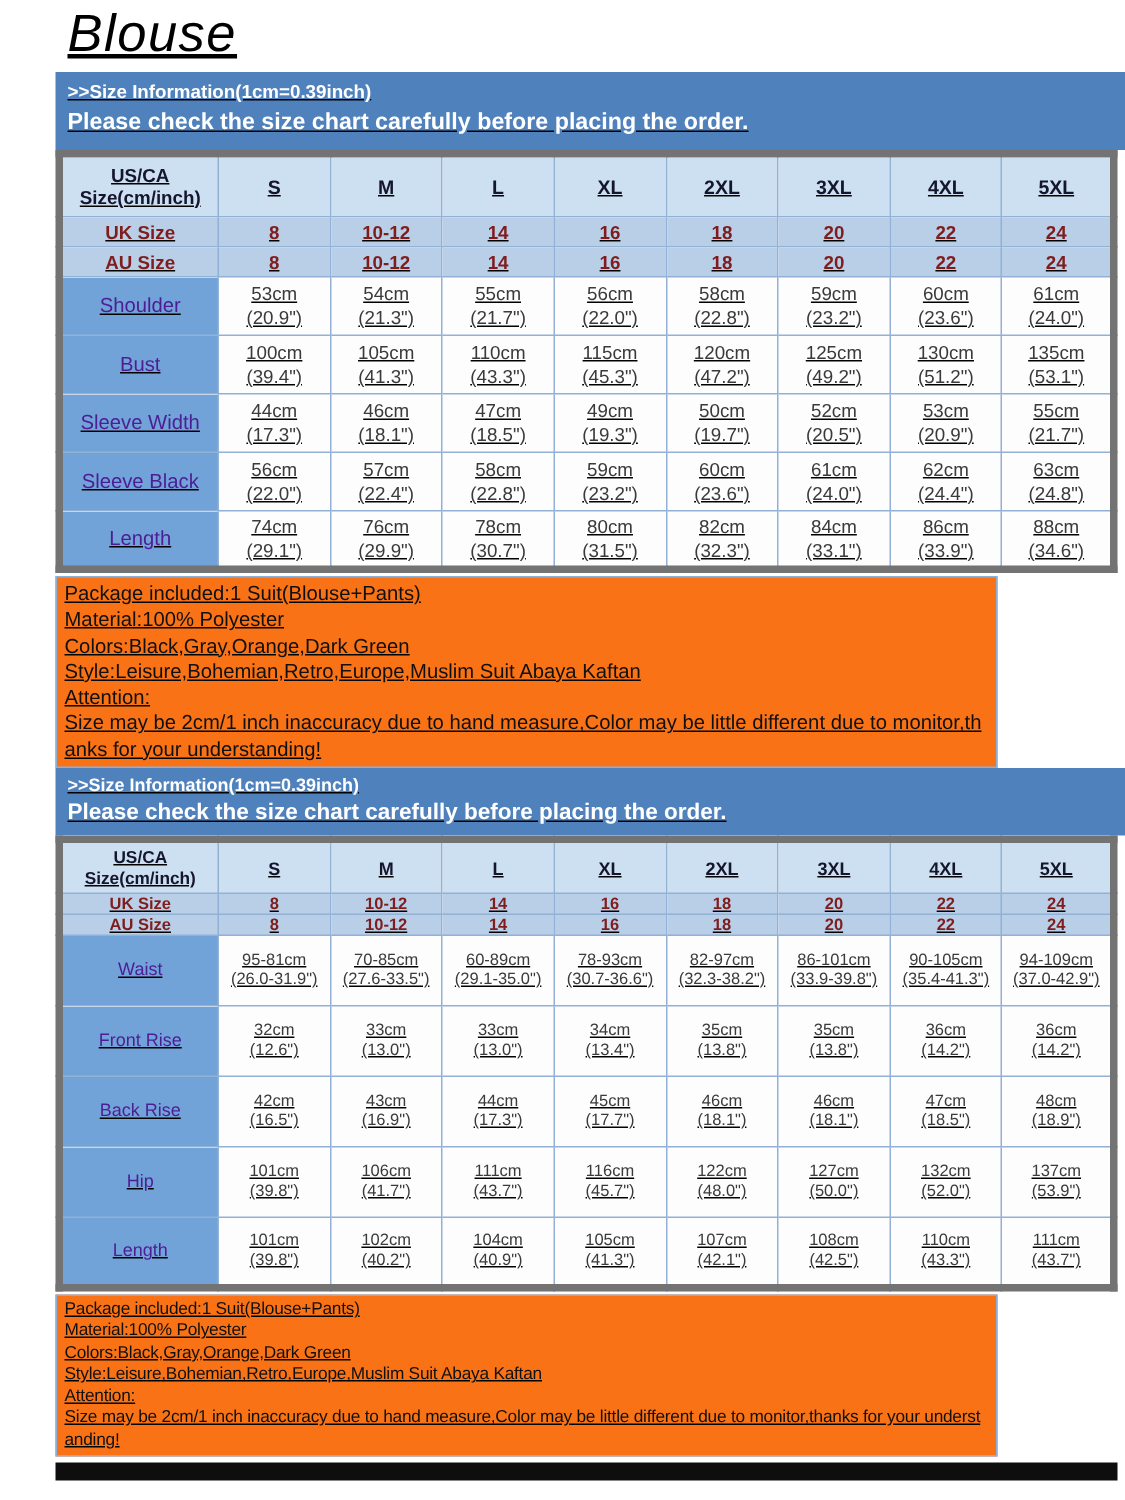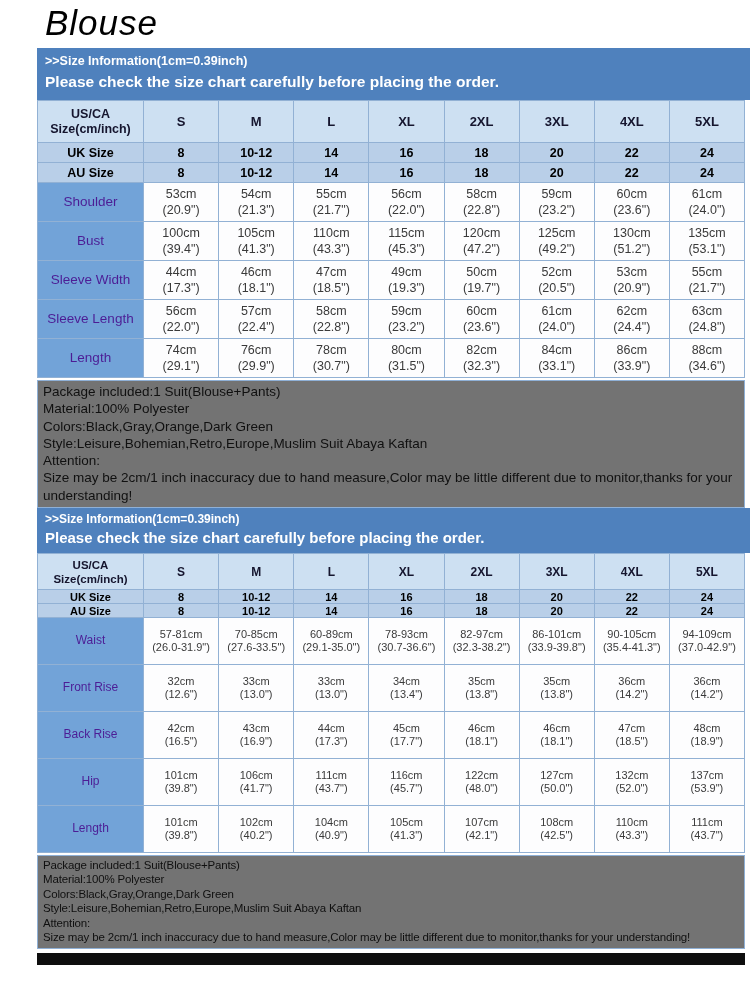--- a/index.html
+++ b/index.html
@@ -1,44 +1,44 @@
 <!DOCTYPE html>
 <html style="--bar_bg: #4f81bd; --table_border: #92b1d4; --head_row_bg: #cde0f2; --size_row_bg: #b9cfe8; --label_cell_bg: #72a3d8; --bottom_bar: #0e0e0e;"><head>
 <meta charset="utf-8">
 <style>
   * { margin:0; padding:0; box-sizing:border-box; }
   html,body { width:750px; height:1000px; background:#fff; overflow:hidden;
     font-family:"Liberation Sans", sans-serif; }
-  .content { padding-left:37px; width:745px; }
+  .content { padding-left:37px; width:745px;text-decoration:underline; }
   .title { font-style:italic; font-size:35px; line-height:42px; color:#000;
     margin:2px 0 4px 8px; letter-spacing:1px; }
   .pants-sec .title { margin-top:8px; }
   .bar { background:var(--bar_bg); color:#fff; font-weight:bold; width:748px; }
   .bar-line1 { font-size:12.5px; padding:6px 8px 3px; }
   .bar-line2 { font-size:15.5px; padding:2px 8px 9px; }
   .pants-sec .bar-line1 { font-size:12px; padding:4px 8px 2px; }
   .pants-sec .bar-line2 { font-size:15px; padding:1px 8px 7px; }
   table.size-table { border-collapse:collapse; table-layout:fixed; width:708px;
-    background:#fdfdfe; border:1px solid #737373; }
+    background:#fdfdfe; border:5px solid #737373; }
   col.c-label { width:106px; }
   td { border:1px solid var(--table_border); text-align:center; vertical-align:middle;
     padding:0; overflow:hidden; }
   tr.head td { background:var(--head_row_bg); font-weight:bold; font-size:13px;
     color:#15152e; height:42px; }
   tr.head td.corner div { font-size:12.5px; line-height:15px; }
   tr.srow td { background:var(--size_row_bg); font-weight:bold; font-size:12.5px;
-    color:#000000; height:20px; }
+    color:#7f1d1d; height:20px; }
   tr.mrow td { height:39px; font-size:12.5px; color:#3a3a3a; line-height:16px; }
   tr.mrow td.label { background:var(--label_cell_bg); font-size:13.5px; color:#4c1d95; }
   .pants-sec tr.head td { height:36px; font-size:12px; }
   .pants-sec tr.head td.corner div { font-size:11.5px; line-height:14px; }
   .pants-sec tr.srow td { height:14px; font-size:11px; }
   .pants-sec tr.mrow td { height:47px; font-size:11px; line-height:13.5px; }
   .pants-sec tr.mrow td.label { font-size:12px; }
-  .footer { margin-top:2px; width:708px; border:1px solid #8fb0d6; background:#737373;
+  .footer { margin-top:2px; width:628px; border:1px solid #8fb0d6; background:#f97316;
     color:#101010; padding:2px 5px 3px; }
   .f-lg .fline { font-size:13.5px; line-height:17.3px; word-break:break-all; }
   .f-sm .fline { font-size:11.5px; line-height:14.4px; letter-spacing:-0.15px; word-break:break-all; }
   .bottom-bar { margin-top:4px; width:708px; height:12px; background:var(--bottom_bar); }
 </style>
 </head>
 <body>
 
 <div class="content">
 
@@ -197,21 +197,21 @@
               <td>
                 <div class="cm">53cm</div>
                 <div class="in">(20.9")</div>
               </td>
               <td>
                 <div class="cm">55cm</div>
                 <div class="in">(21.7")</div>
               </td>
             </tr>
             <tr class="mrow">
-              <td class="label">Sleeve Length</td>
+              <td class="label">Sleeve Black</td>
               <td>
                 <div class="cm">56cm</div>
                 <div class="in">(22.0")</div>
               </td>
               <td>
                 <div class="cm">57cm</div>
                 <div class="in">(22.4")</div>
               </td>
               <td>
                 <div class="cm">58cm</div>
@@ -337,21 +337,21 @@
               <td>14</td>
               <td>16</td>
               <td>18</td>
               <td>20</td>
               <td>22</td>
               <td>24</td>
             </tr>
             <tr class="mrow">
               <td class="label">Waist</td>
               <td>
-                <div class="cm">57-81cm</div>
+                <div class="cm">95-81cm</div>
                 <div class="in">(26.0-31.9")</div>
               </td>
               <td>
                 <div class="cm">70-85cm</div>
                 <div class="in">(27.6-33.5")</div>
               </td>
               <td>
                 <div class="cm">60-89cm</div>
                 <div class="in">(29.1-35.0")</div>
               </td>

